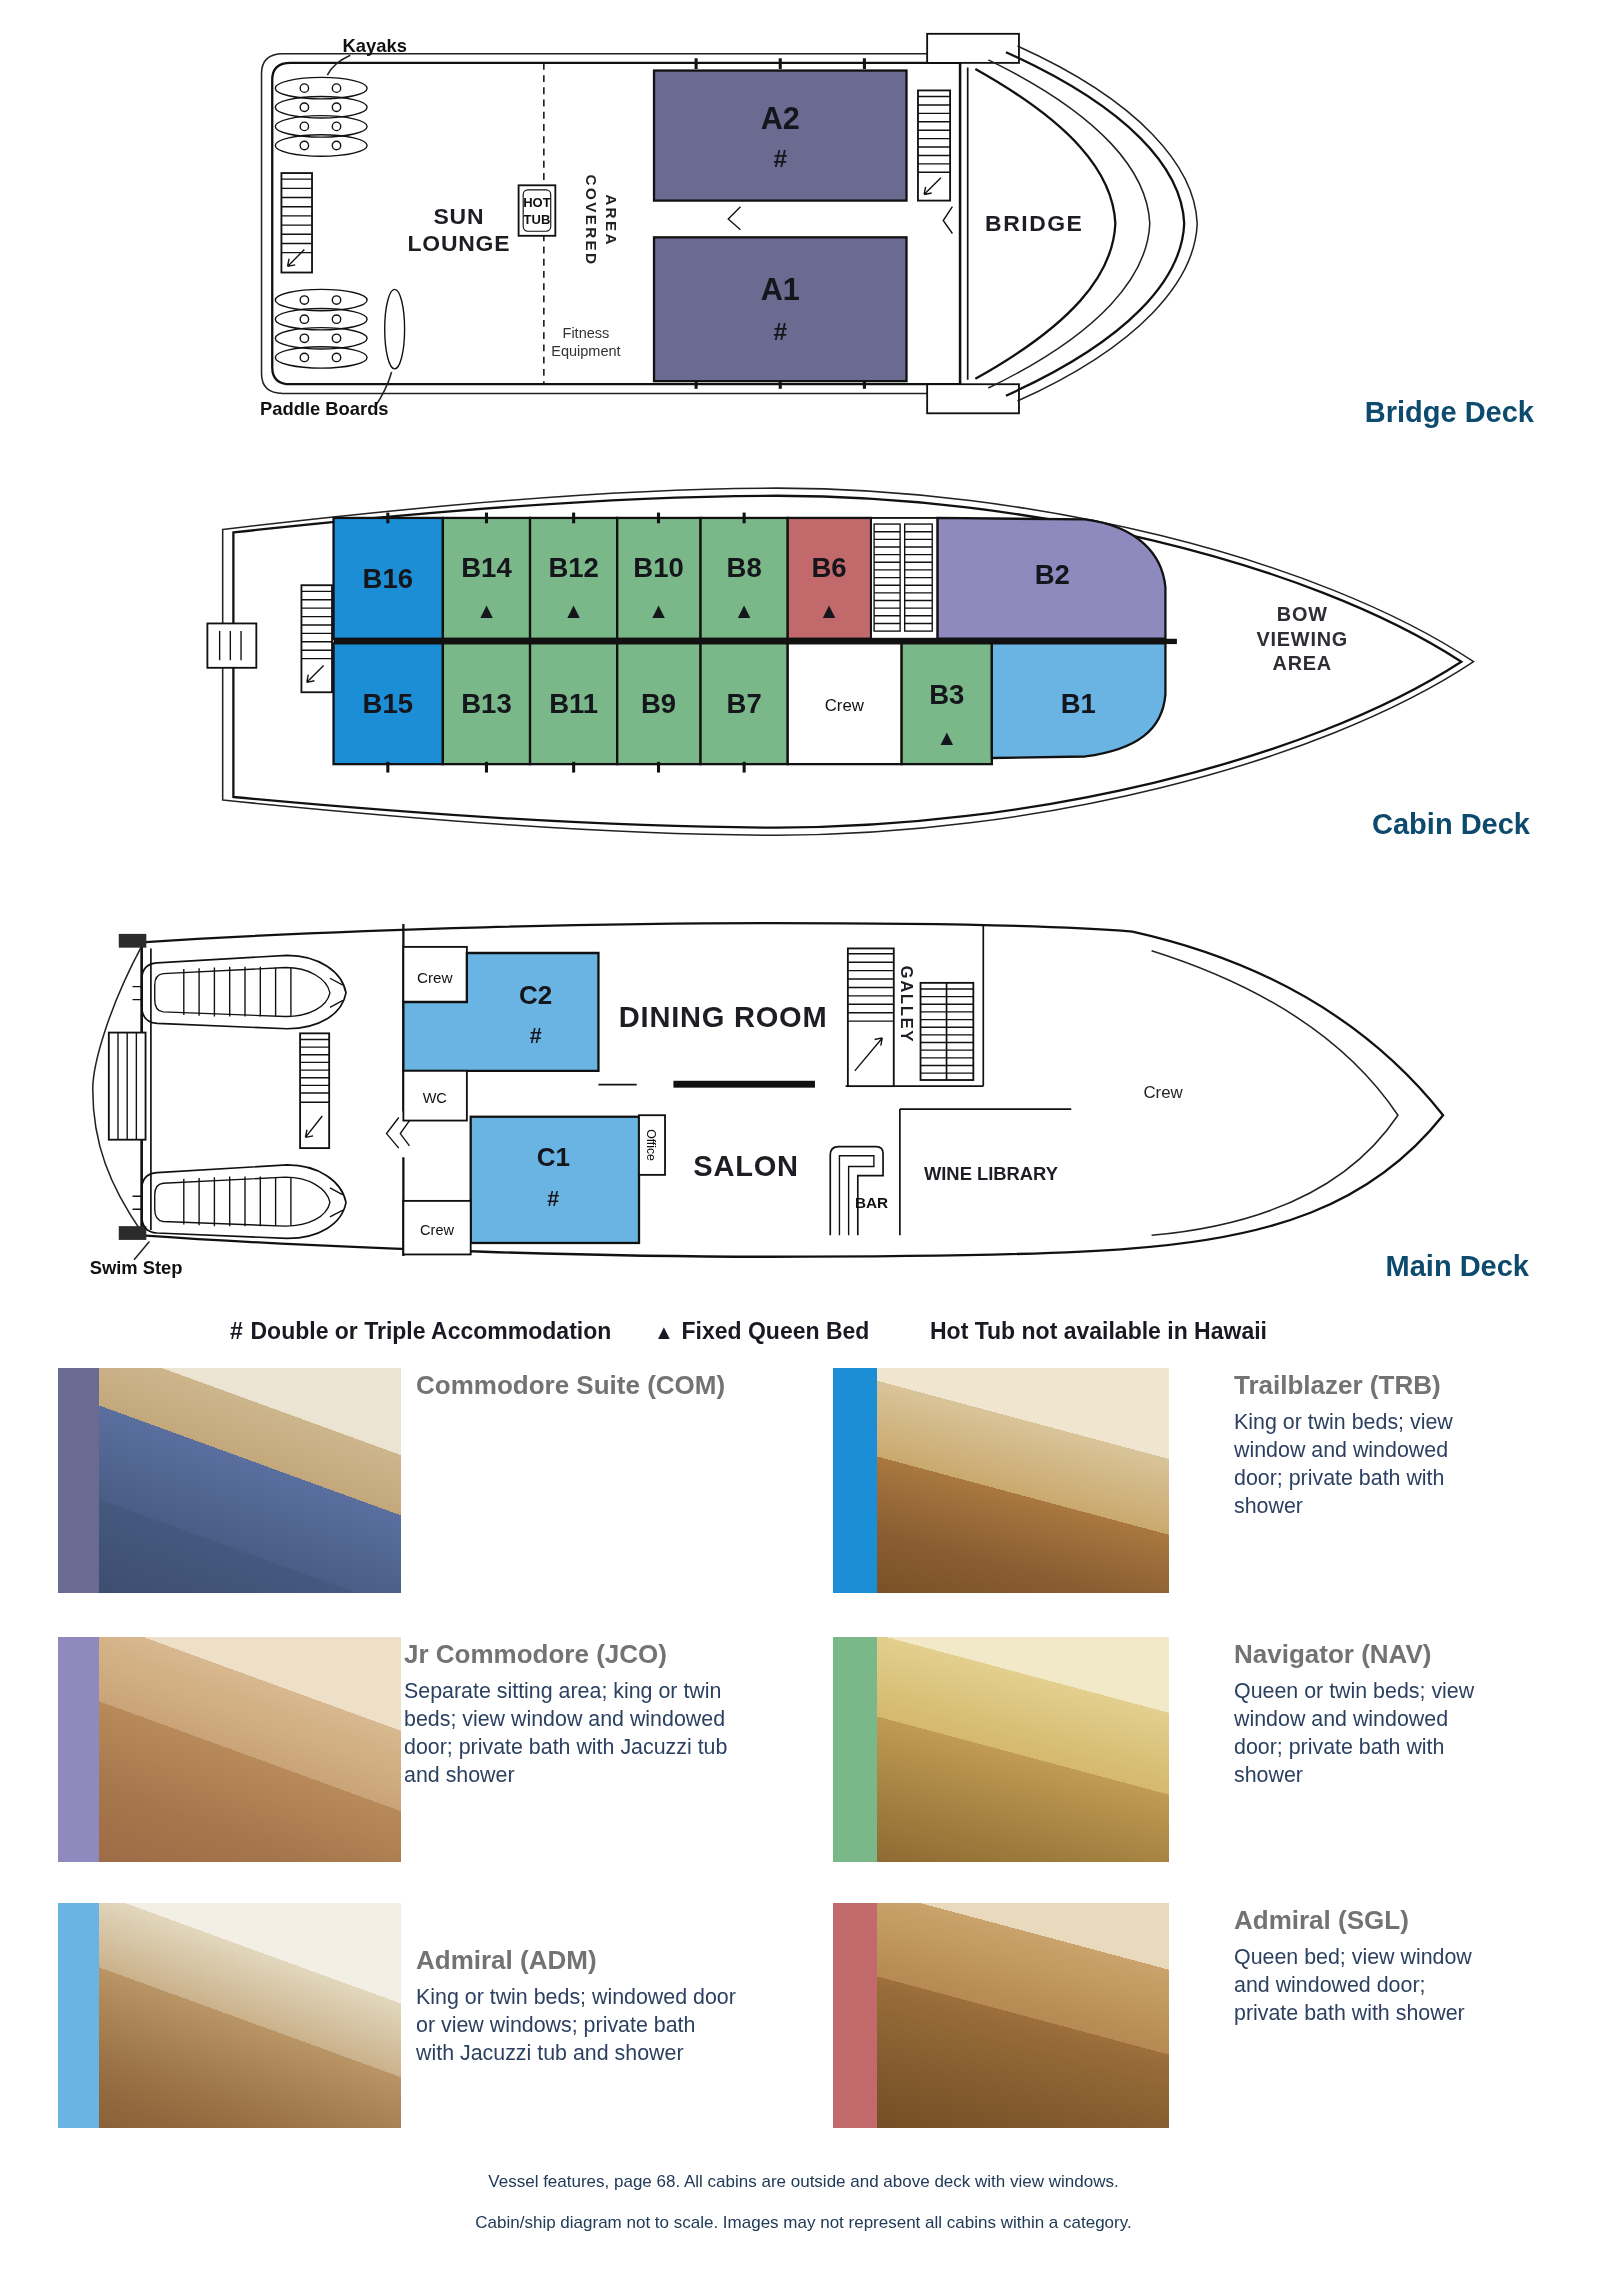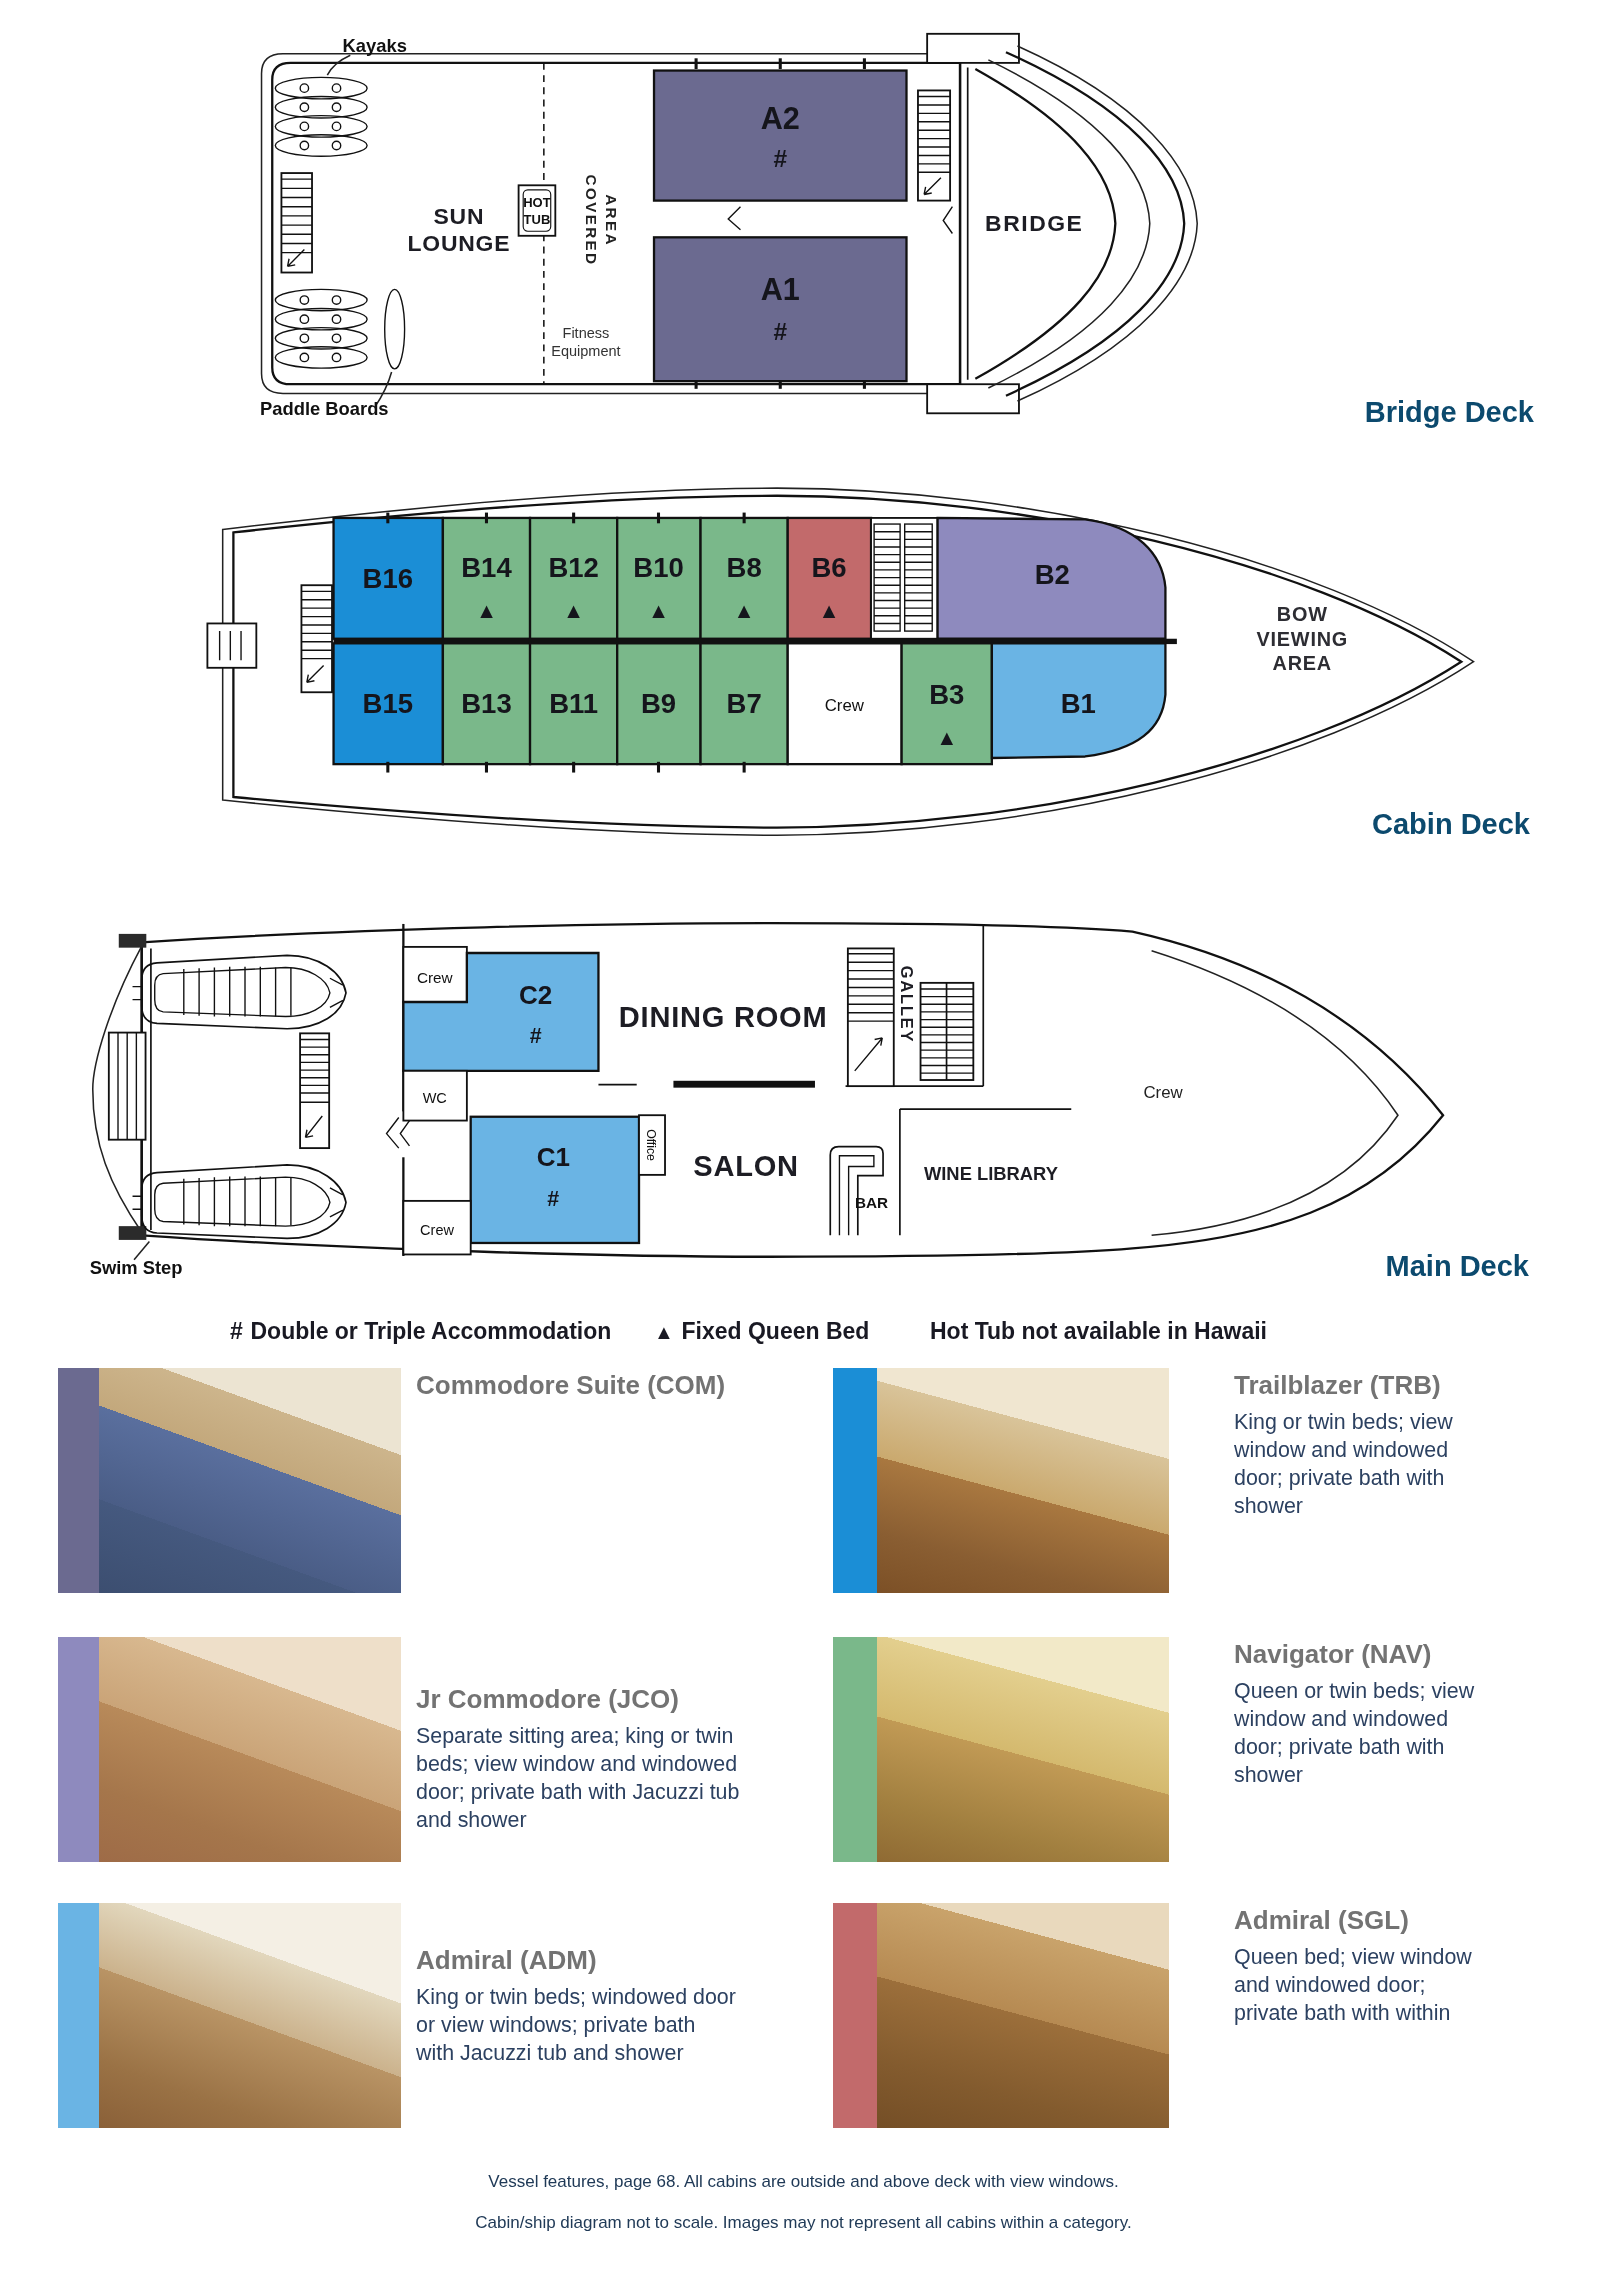--- a/index.html
+++ b/index.html
@@ -418,21 +418,21 @@
       <h3>Trailblazer (TRB)</h3>
       <p style="width:260px;">King or twin beds; view window and windowed door; private bath with shower</p>
     </div>
   </div>
 
   <div class="cat" style="left:0;top:1637px;">
     <div class="photo" style="left:58px;">
       <div class="bar" style="width:41px;background:#8e8abe;"></div>
       <div class="img ph-jco" style="width:302px;"></div>
     </div>
-    <div class="txt" style="left:416px;width:398px;margin-top:45px;">
+    <div class="txt" style="left:404px;width:398px;">
       <h3>Jr Commodore (JCO)</h3>
       <p style="width:329px;">Separate sitting area; king or twin beds; view window and windowed door; private bath with Jacuzzi tub and shower</p>
     </div>
   </div>
 
   <div class="cat" style="left:0;top:1637px;">
     <div class="photo" style="left:833px;">
       <div class="bar" style="width:44px;background:#7ab88a;"></div>
       <div class="img ph-nav" style="width:292px;"></div>
     </div>
@@ -453,21 +453,21 @@
     </div>
   </div>
 
   <div class="cat" style="left:0;top:1903px;">
     <div class="photo" style="left:833px;">
       <div class="bar" style="width:44px;background:#c26a6b;"></div>
       <div class="img ph-sgl" style="width:292px;"></div>
     </div>
     <div class="txt" style="left:1234px;width:329px;">
       <h3>Admiral (SGL)</h3>
-      <p style="width:260px;">Queen bed; view window and windowed door; private bath with within</p>
+      <p style="width:260px;">Queen bed; view window and windowed door; private bath with shower</p>
     </div>
   </div>
 
   <div class="footer-line" style="top:2172px;">Vessel features, page 68. All cabins are outside and above deck with view windows.</div>
   <div class="footer-line" style="top:2213px;">Cabin/ship diagram not to scale. Images may not represent all cabins within a category.</div>
 
 </div>
 
 
 </body></html>

